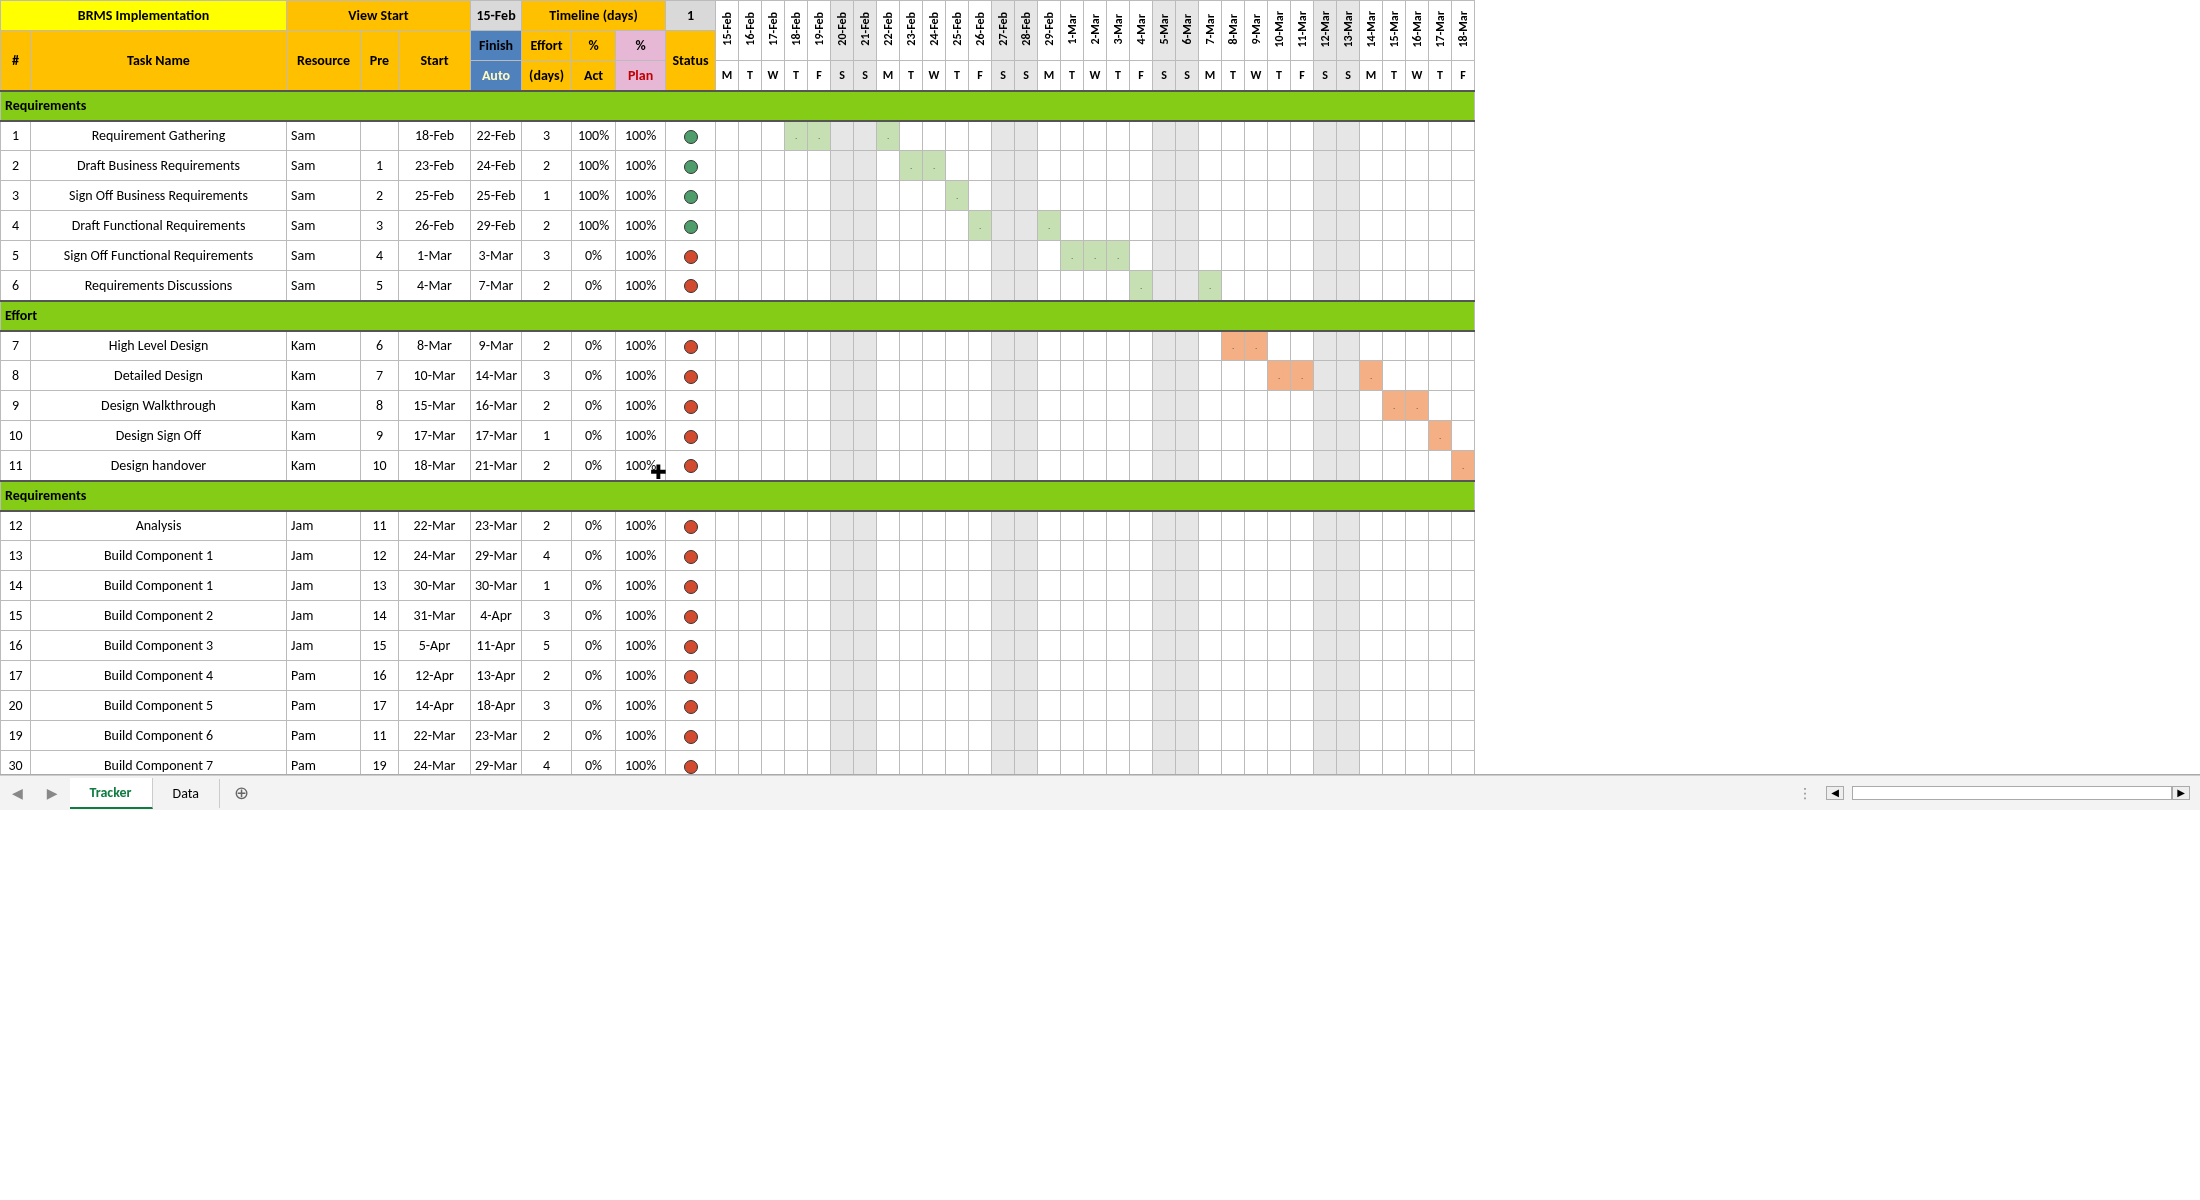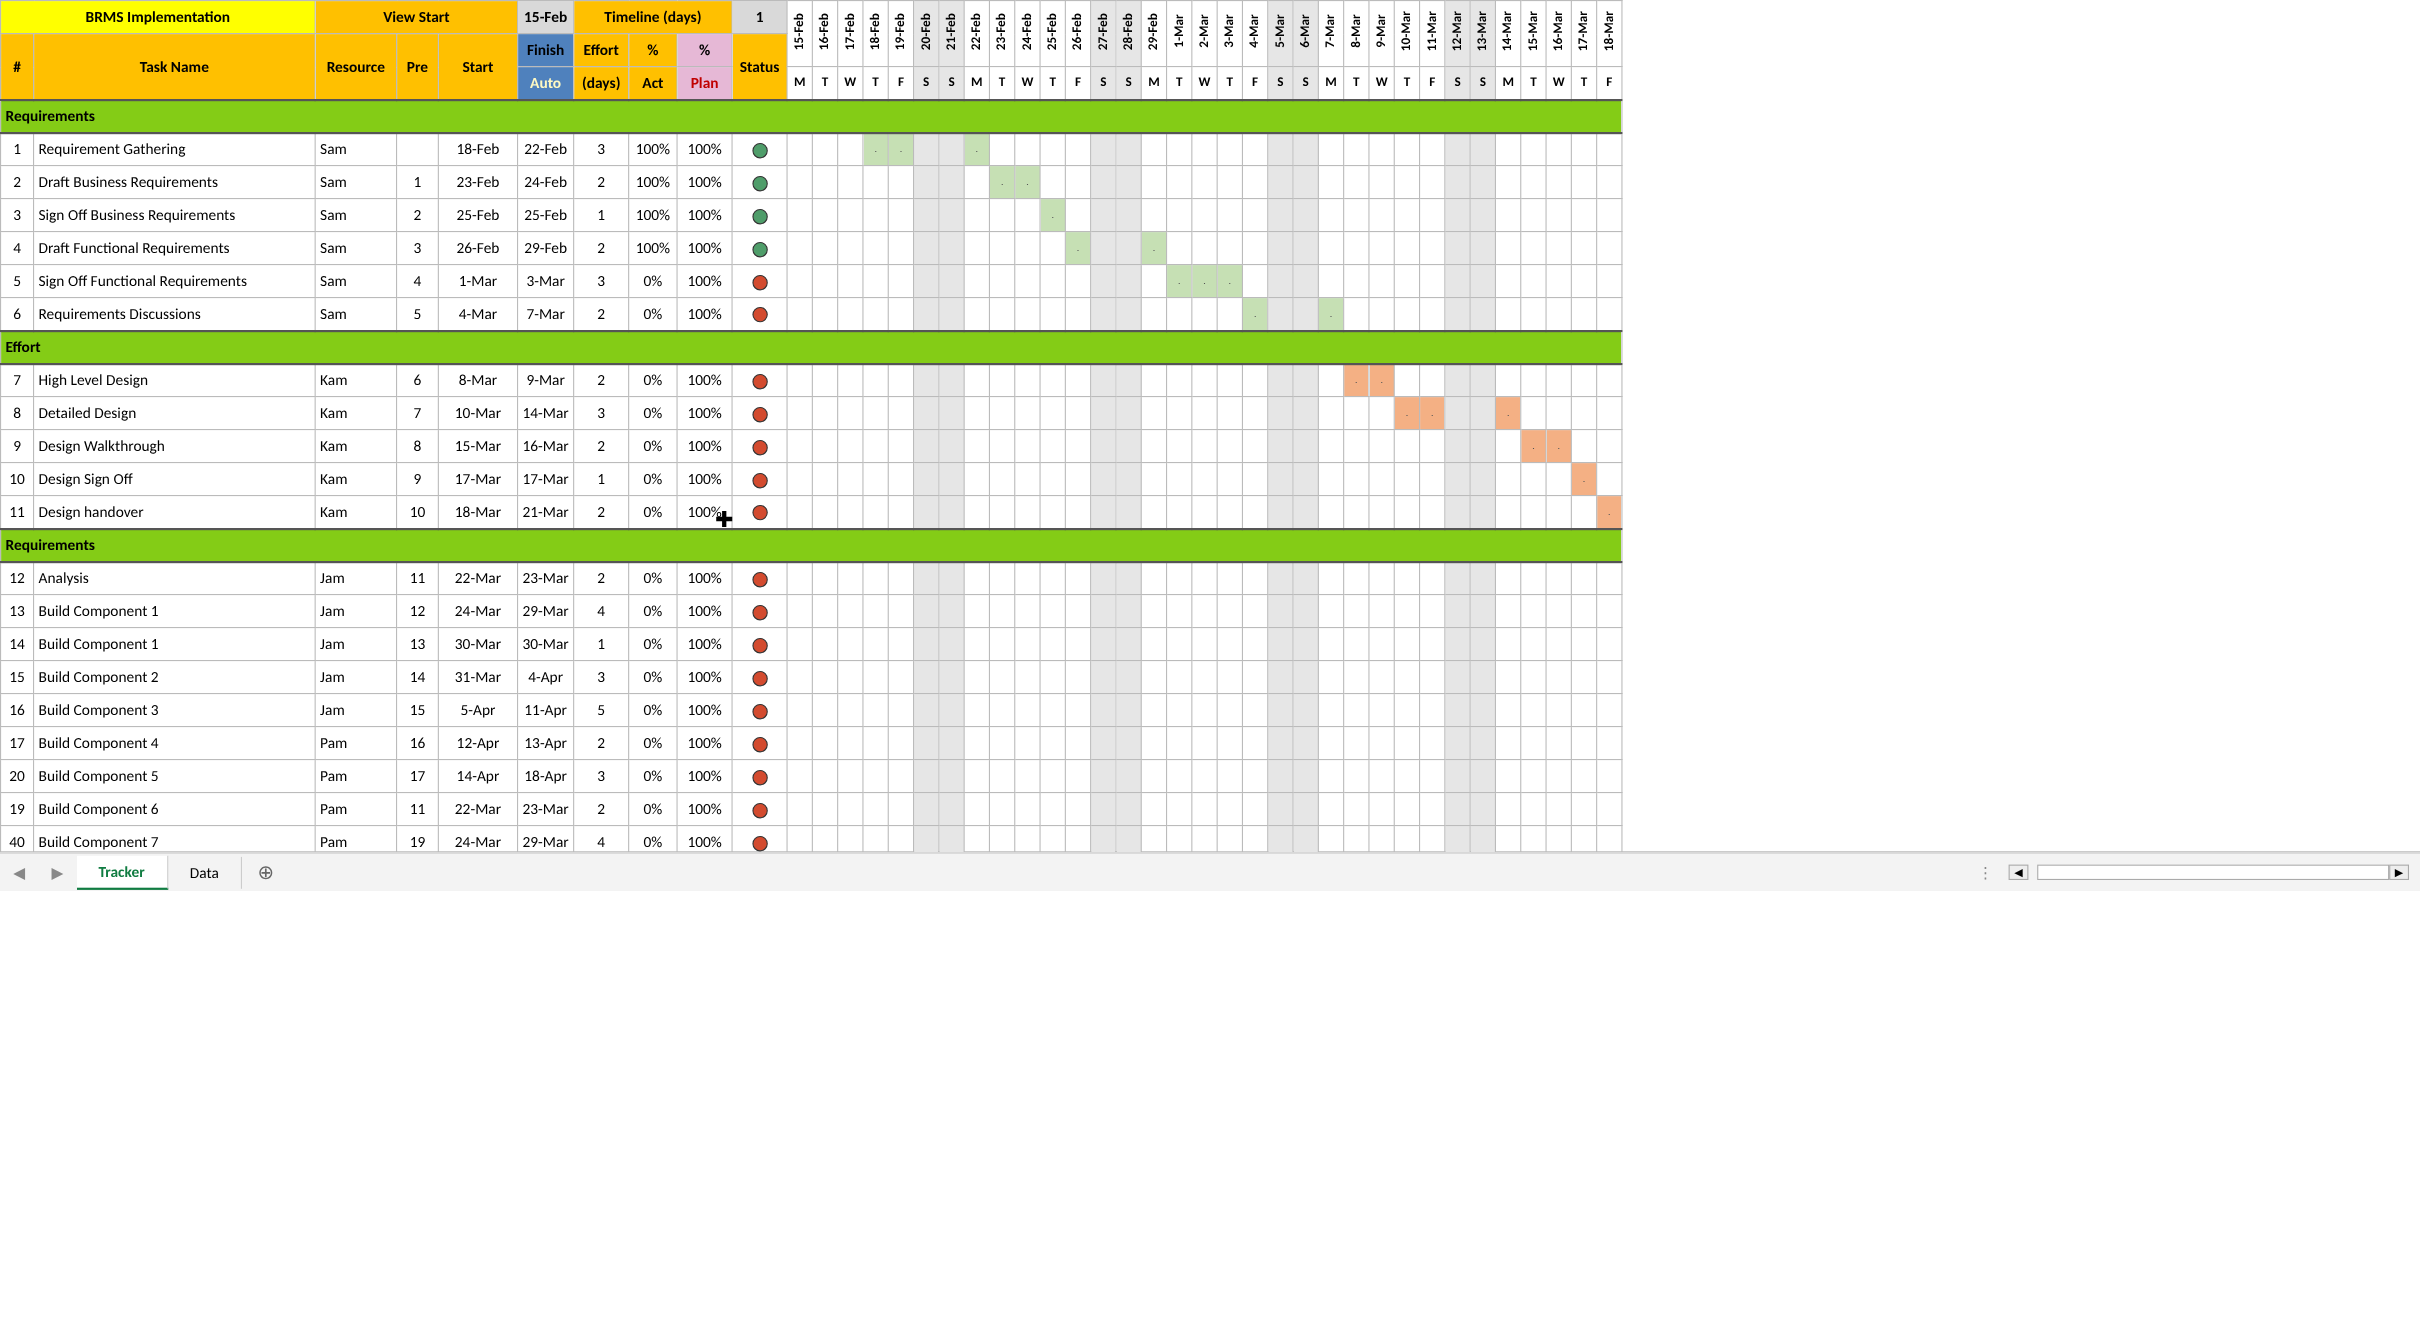--- a/index.html
+++ b/index.html
@@ -12,21 +12,21 @@
 th.blue{background:#4f81bd;color:#000}
 th.pink{background:#e6b8d6}
 th.auto{background:#4f81bd;color:#fef9c3}
 th.plan{background:#e6b8d6;color:#c00000}
 th.grey{background:#d9d9d9}
 .date-col{width:23px;text-align:center;font-size:12px;padding:0}
 .date-col.vert span{writing-mode:vertical-rl;transform:rotate(180deg);display:inline-block;padding:2px 0}
 .date-col.weekend{background:#e6e6e6}
 .group td{background:#84cc16;font-weight:bold;border-top:2px solid #555;border-bottom:2px solid #555}
 .c-num{width:30px;text-align:center}
-.c-task{width:256px;text-align:left}
+.c-task{width:256px;text-align:center}
 .c-res{width:74px;text-align:left}
 .c-pre{width:38px;text-align:center}
 .c-start{width:72px;text-align:center}
 .c-fin{width:44px;text-align:center}
 .c-eff{width:50px;text-align:center}
 .c-act{width:44px;text-align:center}
 .c-plan{width:50px;text-align:center}
 .c-stat{width:50px;text-align:center}
 .dot{display:inline-block;width:14px;height:14px;border-radius:50%;border:1px solid #333;vertical-align:middle}
 .dot.green{background:#4f9d6a}
@@ -1045,21 +1045,21 @@
           <td class="date-col"></td>
           <td class="date-col weekend"></td>
           <td class="date-col weekend"></td>
           <td class="date-col"></td>
           <td class="date-col"></td>
           <td class="date-col"></td>
           <td class="date-col"></td>
           <td class="date-col"></td>
         </tr>
         <tr>
-          <td class="c-num">40</td>
+          <td class="c-num">30</td>
           <td class="c-task">Build Component 7</td>
           <td class="c-res">Pam</td>
           <td class="c-pre">19</td>
           <td class="c-start">24-Mar</td>
           <td class="c-fin">29-Mar</td>
           <td class="c-eff">4</td>
           <td class="c-act">0%</td>
           <td class="c-plan">100%</td>
           <td class="c-stat"><span class="dot red"></span></td>
           <td class="date-col"></td>

